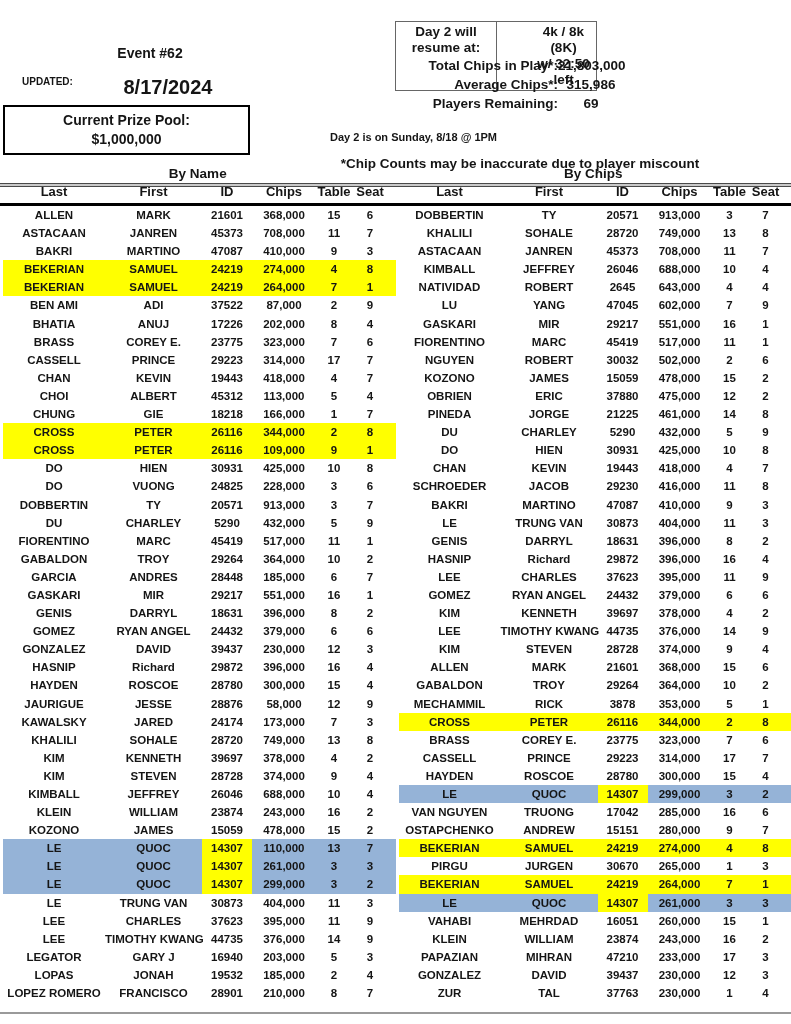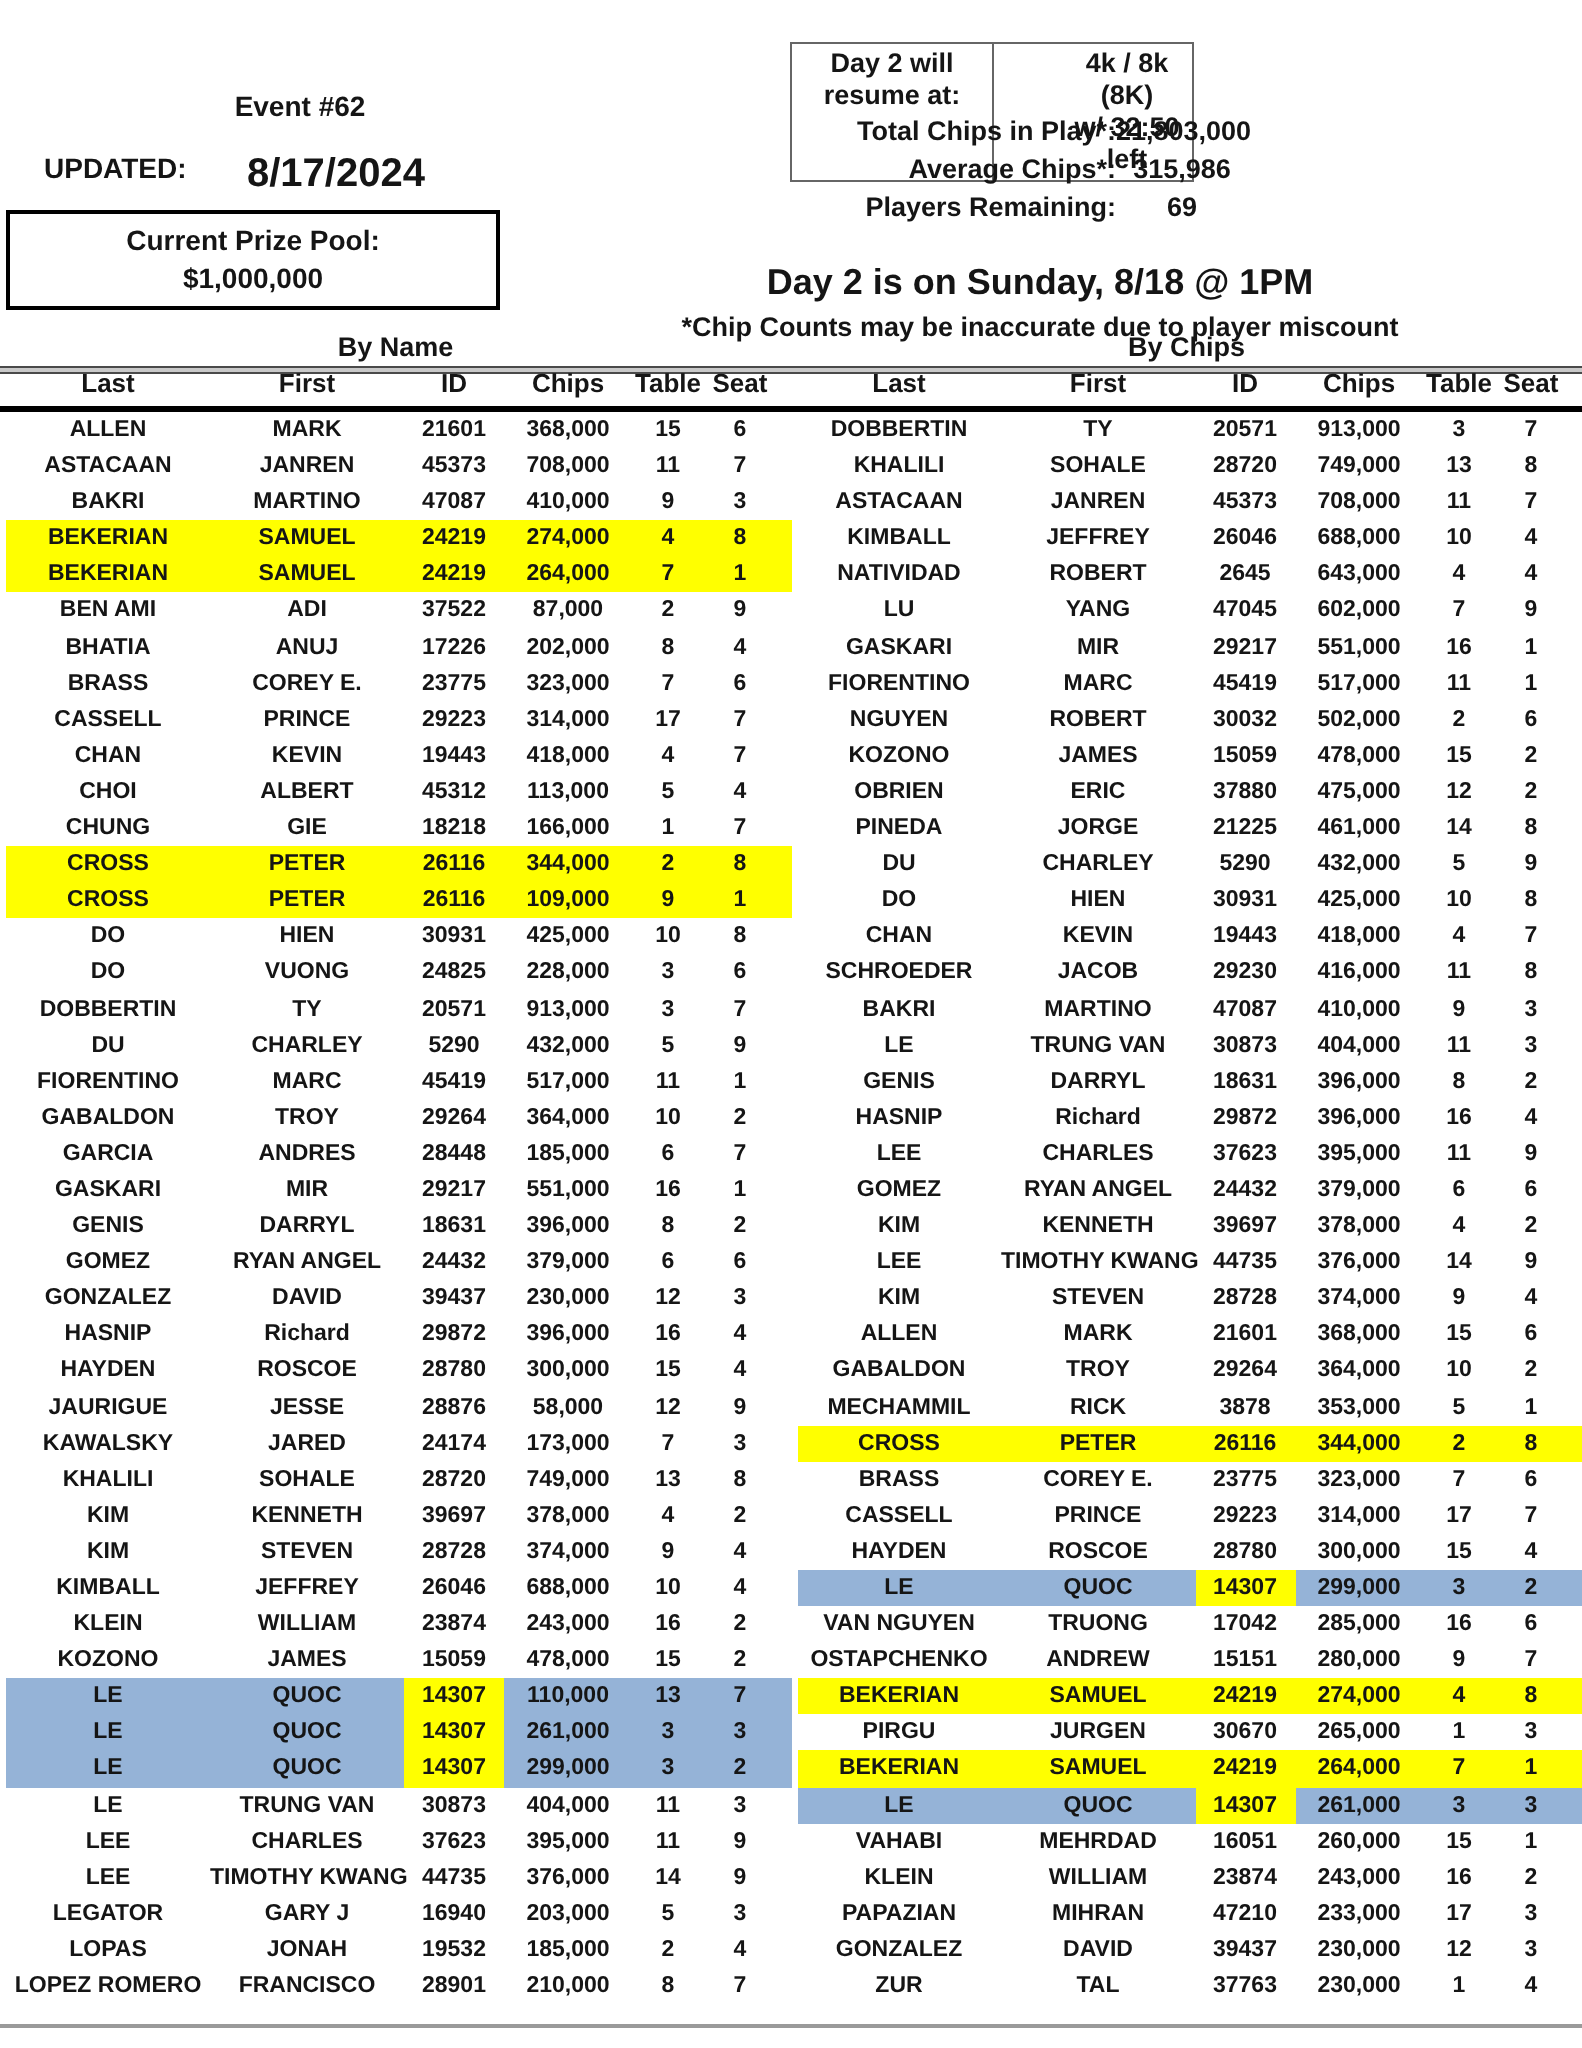--- a/index.html
+++ b/index.html
@@ -6,40 +6,40 @@
   body{
     width:791px;height:1024px;
     font-family:"Liberation Sans",sans-serif;
     font-weight:700;color:#151515;
     -webkit-font-smoothing:antialiased;
   }
   .sheet{position:relative;width:791px;height:1024px;overflow:hidden;background:#fff;}
 
   
   .event-title{position:absolute;top:45px;left:50px;width:200px;text-align:center;font-size:14px;}
-  .updated-label{position:absolute;top:76px;left:22px;font-size:14px;}
+  .updated-label{position:absolute;top:76px;left:22px;font-size:10px;}
   .updated-value{position:absolute;top:76px;left:118px;width:100px;text-align:center;font-size:20px;}
   .prize-box{
     position:absolute;top:105px;left:3px;width:243px;
     border:2.5px solid #000;text-align:center;font-size:14px;
     padding:4px 0;line-height:19px;
   }
   .resume-box{
     position:absolute;top:21px;left:395px;width:200px;
     border:1.5px solid #666;display:flex;text-align:center;
     font-size:13.5px;line-height:16px;gap:34px;
   }
   .resume-box .rcell1{width:100px;border-right:1.5px solid #666;padding:2px 0;}
   .resume-box .rcell2{flex:1;padding:2px 0;}
   .stats{position:absolute;top:56px;left:330px;width:300px;font-size:13.5px;}
   .stat{display:flex;height:19px;line-height:19px;}
   .stat-label{width:228px;text-align:right;}
   .stat-value{width:66px;text-align:center;}
   .note1{position:absolute;top:112px;left:330px;width:380px;text-align:center;font-size:13.5px;margin-top:44px;}
-  .note2{position:absolute;top:131px;left:330px;width:380px;text-align:center;font-size:18px;}
+  .note2{position:absolute;top:131px;left:330px;width:380px;text-align:left;font-size:11px;}
 
   
   .titles{position:absolute;top:166px;left:0;right:0;display:flex;}
   .titles .ttl{flex:1;text-align:center;font-size:13.5px;}
   .double-line{
     position:absolute;top:183px;left:0;width:791px;height:2px;
     background:#c9c9c9;border-top:1.5px solid #4a4a4a;border-bottom:1.5px solid #4a4a4a;
   }
   .colheads{position:absolute;top:185px;left:0;right:0;display:flex;}
   .thick-line{position:absolute;top:203px;left:0;width:791px;height:2.5px;background:#000;}

